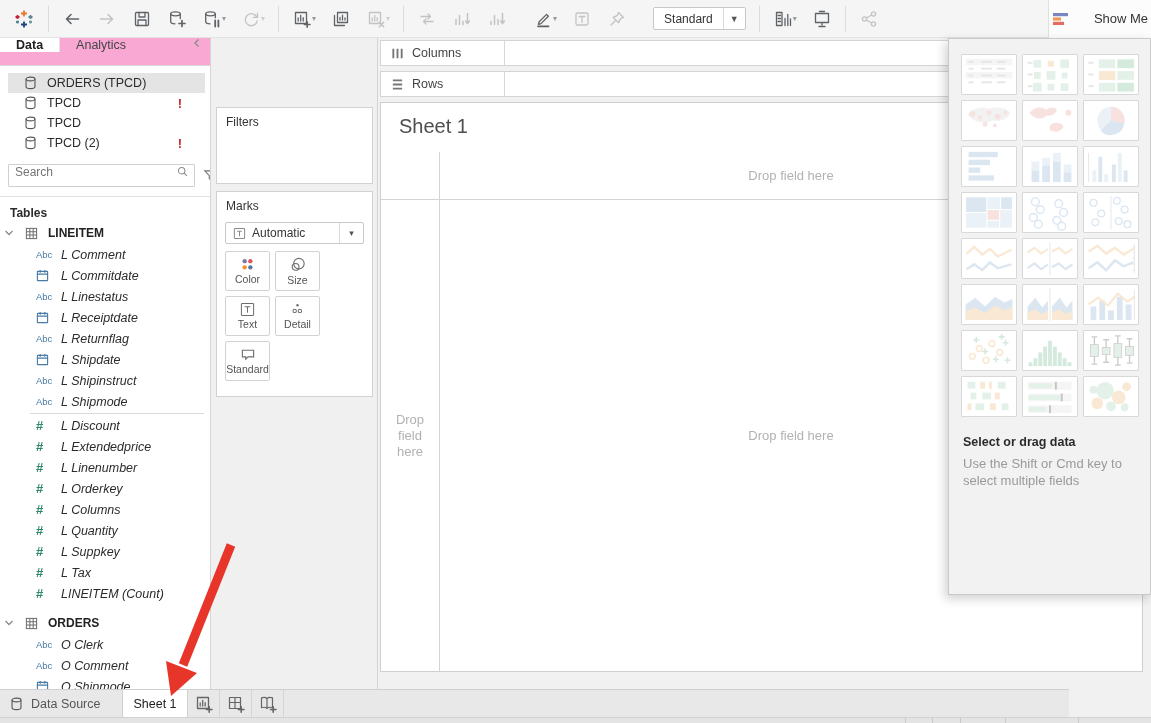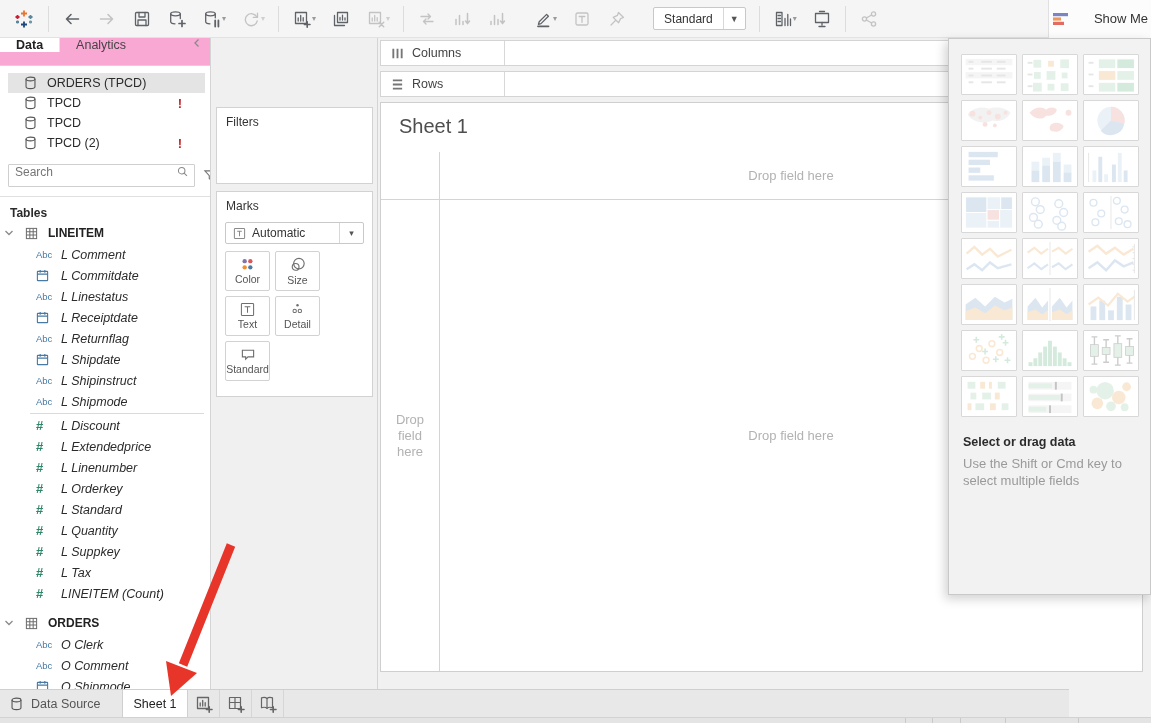--- a/index.html
+++ b/index.html
@@ -459,21 +459,21 @@
       <div class="field-row">
         <span class="fi hash">#</span>
         <span class="f-label">L Linenumber</span>
       </div>
       <div class="field-row">
         <span class="fi hash">#</span>
         <span class="f-label">L Orderkey</span>
       </div>
       <div class="field-row">
         <span class="fi hash">#</span>
-        <span class="f-label">L Standard</span>
+        <span class="f-label">L Columns</span>
       </div>
       <div class="field-row">
         <span class="fi hash">#</span>
         <span class="f-label">L Quantity</span>
       </div>
       <div class="field-row">
         <span class="fi hash">#</span>
         <span class="f-label">L Suppkey</span>
       </div>
       <div class="field-row">

